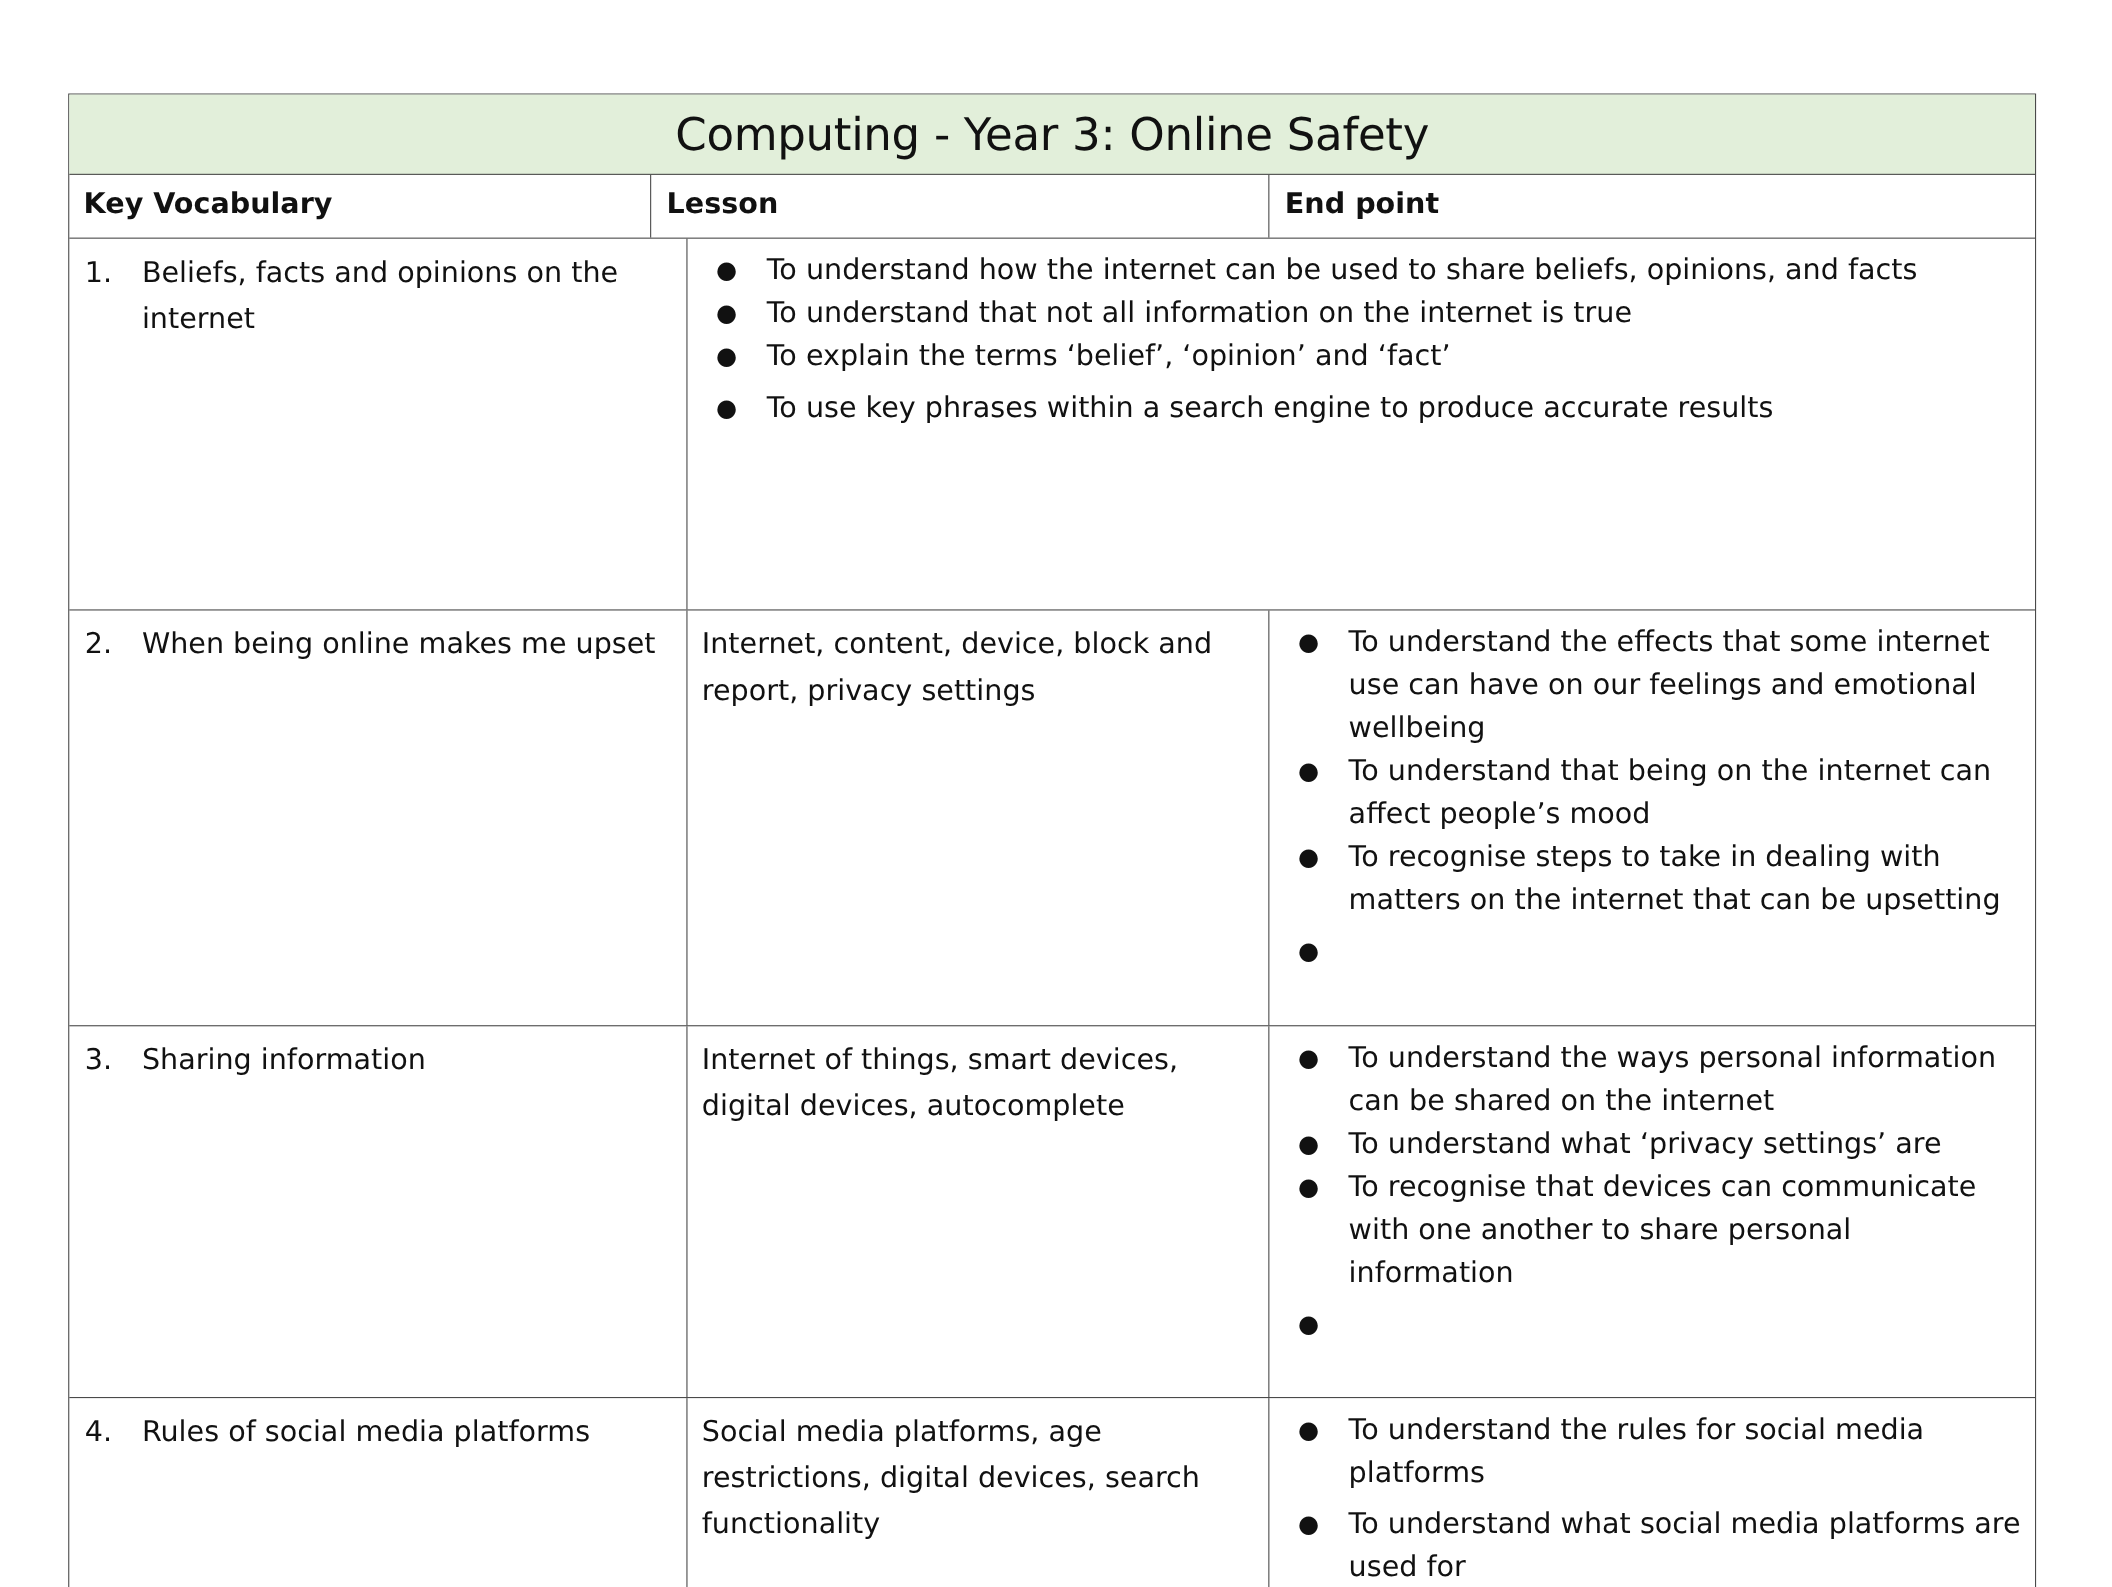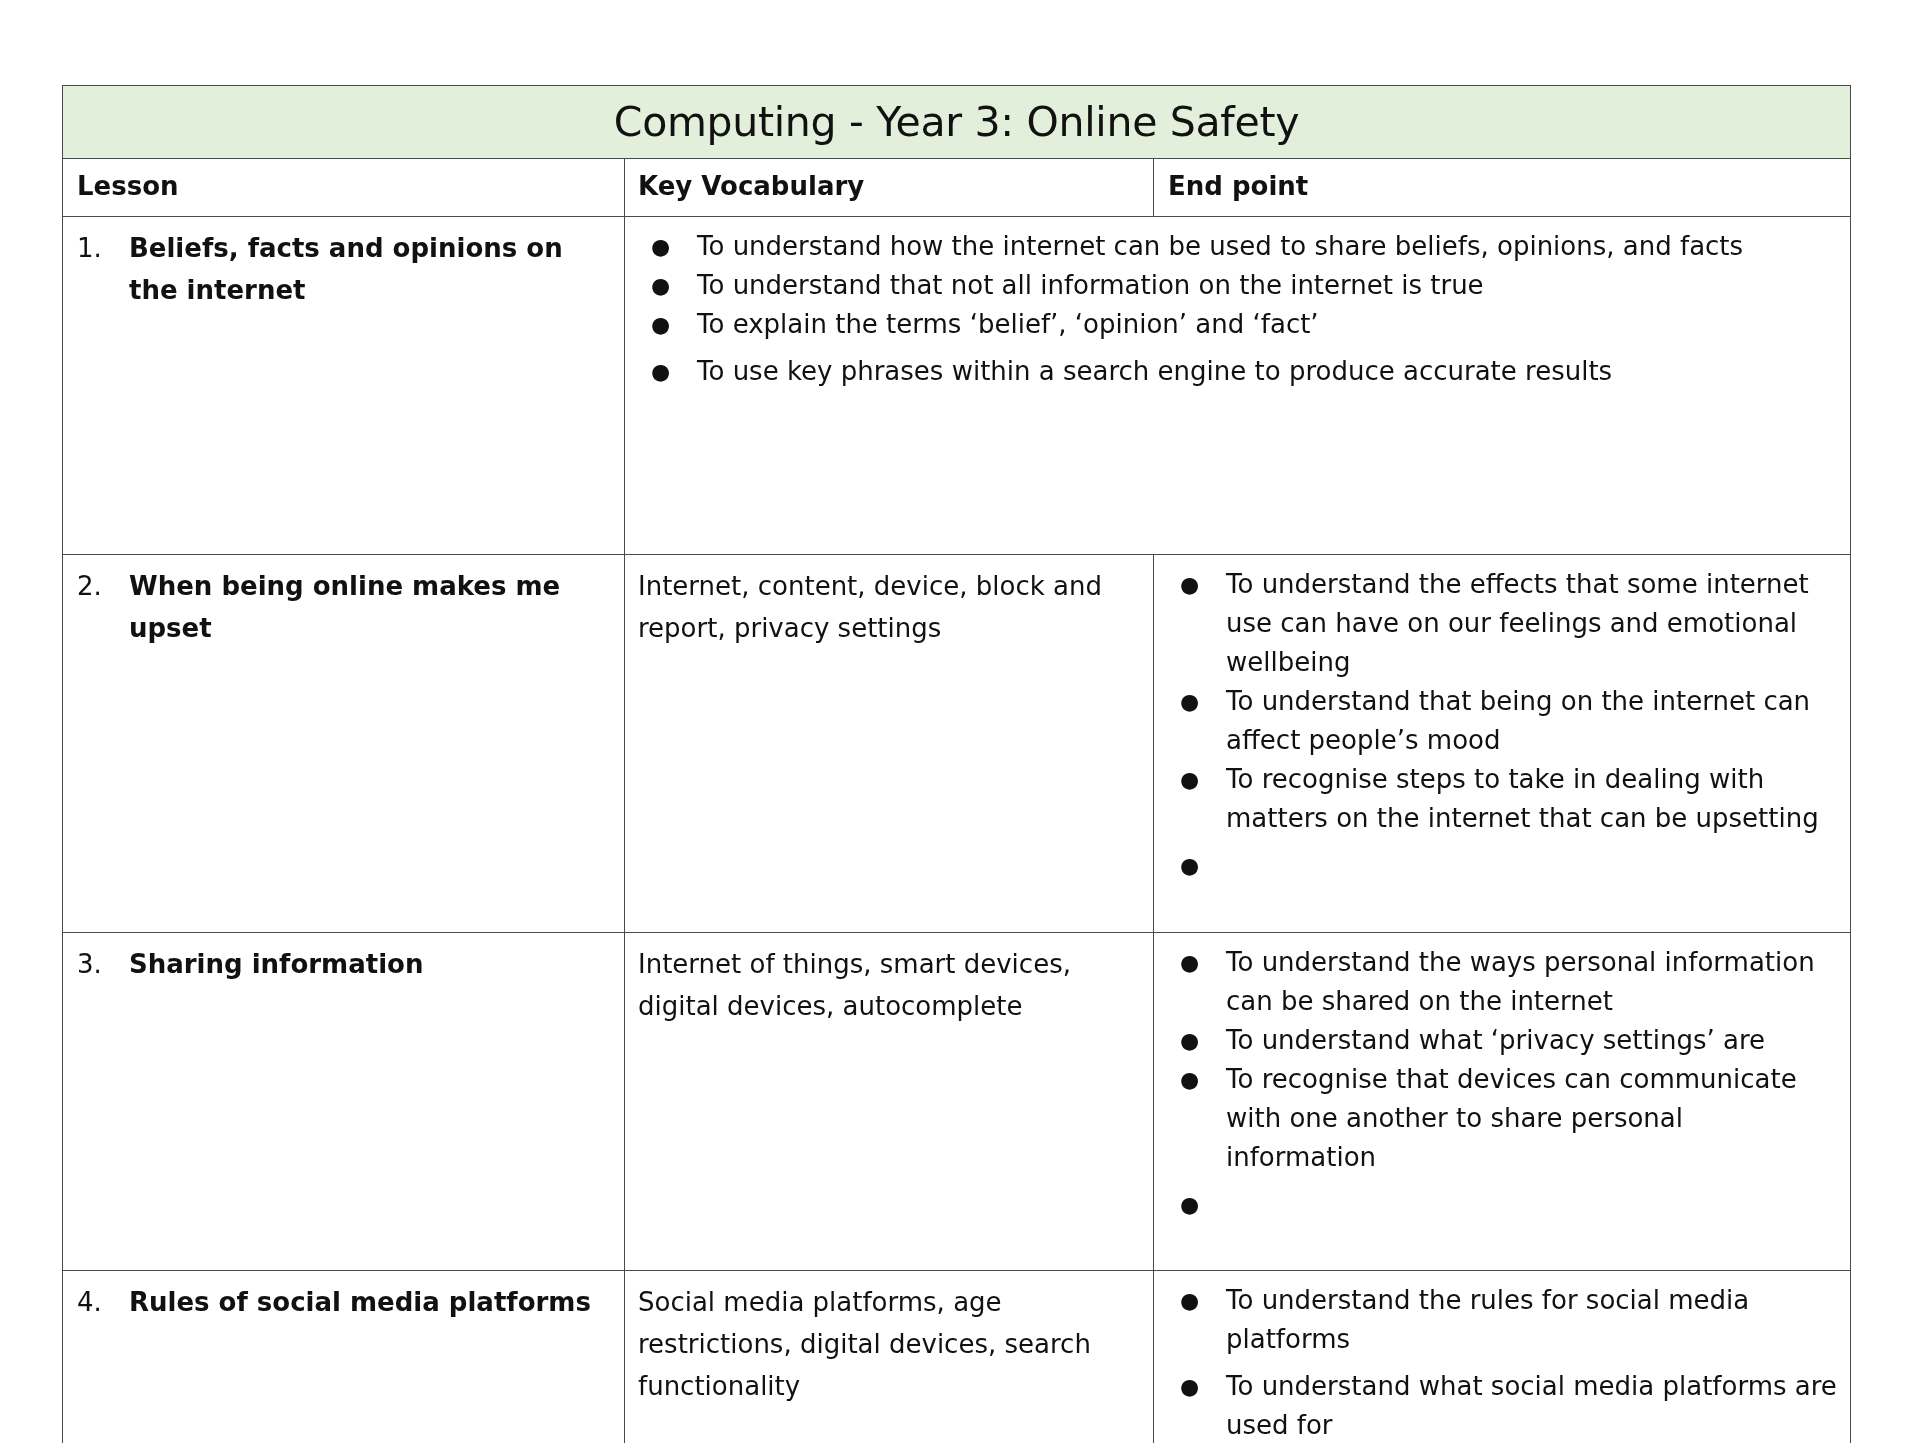--- a/index.html
+++ b/index.html
@@ -15,37 +15,37 @@
   .cell { box-sizing: border-box; padding: 10px 14px 0 14px; font-size: 26px; line-height: 42px; }
   .c1 { width: 562px; border-right: 1.5px solid #4a4a4a; }
   .c2 { width: 529px; border-right: 1.5px solid #4a4a4a; padding-left: 13px; }
   .c3 { flex: 1; padding-left: 0; padding-right: 10px; }
   .hdr { height: 58px; }
   .hdr .cell { font-weight: bold; padding-top: 6px; }
   .hdr .c3 { padding-left: 14px; }
   .r1 { height: 338px; } .r2 { height: 378px; } .r3 { height: 338px; } .r4 { height: 187px; }
   .lesson { display: flex; }
   .lesson .num { width: 52px; flex: none; }
-  .lesson .txt { flex: 1; font-weight: bold; }
+  .lesson .txt { flex: 1; }
   ul.ep { list-style: none; margin: 0; padding: 0; }
   ul.ep li { position: relative; padding-left: 72px; line-height: 39px; font-size: 26px; }
   ul.ep li.gap { margin-top: 8px; }
   ul.ep li .bullet { position: absolute; left: 26px; top: 0; font-size: 22px; }
 </style>
 </head>
 <body>
 
 <div class="tbl">
   <div class="title-row">
     <span>Computing - Year 3: Online Safety</span>
   </div>
 
   <div class="row hdr">
+    <div class="cell c2">Key Vocabulary</div>
     <div class="cell c1">Lesson</div>
-    <div class="cell c2">Key Vocabulary</div>
     <div class="cell c3">End point</div>
   </div>
 
   <div class="row r1">
     <div class="cell c1">
       <div class="lesson">
         <span class="num">1.</span>
         <span class="txt">Beliefs, facts and opinions on the internet</span>
       </div>
     </div>

